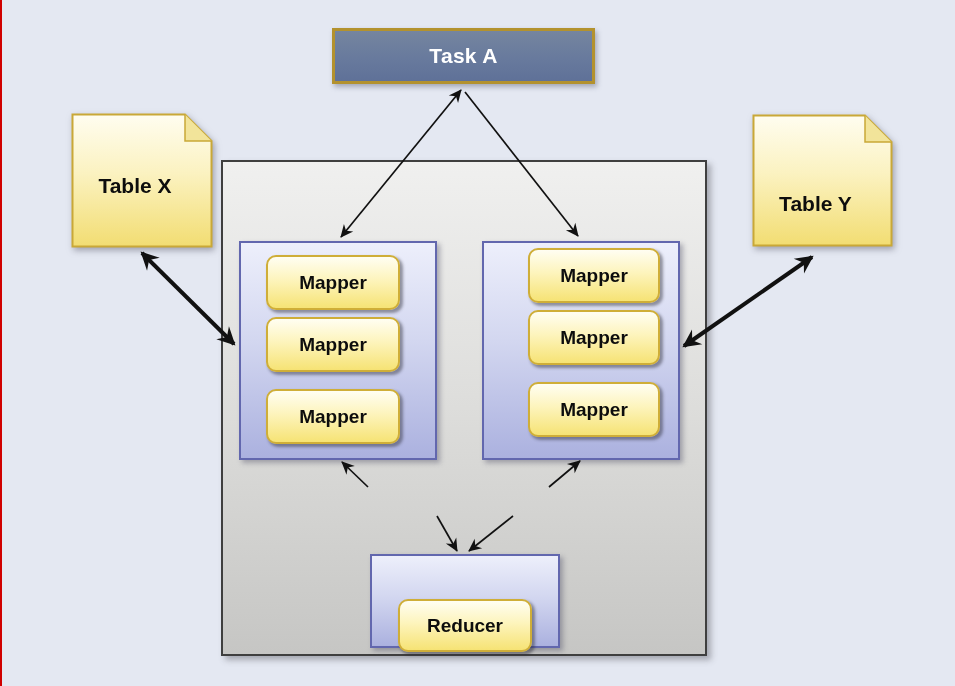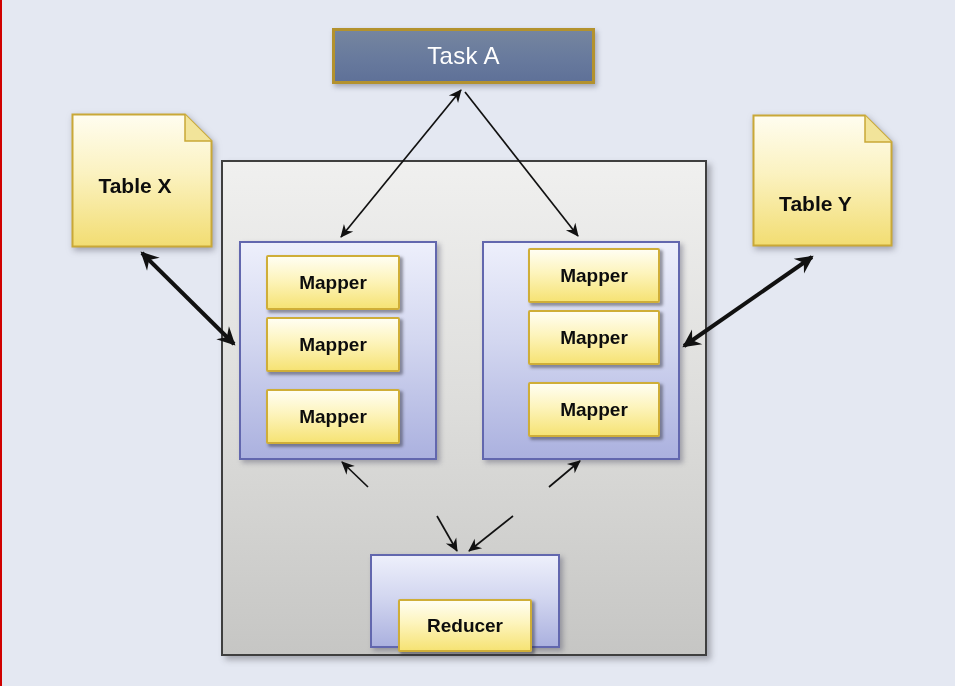--- a/index.html
+++ b/index.html
@@ -7,40 +7,40 @@
   .canvas{position:relative;width:955px;height:686px;background:#e4e8f2;overflow:hidden;}
 
   .left-edge{position:absolute;left:0;top:0;width:2px;height:686px;}
 
   
   .task-a{position:absolute;left:332px;top:28px;width:257px;height:50px;
     border:3px solid #b3922e;
     background:linear-gradient(180deg,#75859f 0%,#687a9d 55%,#5f7198 100%);
     box-shadow:2px 3px 5px rgba(70,75,95,.40);
     display:flex;align-items:center;justify-content:center;}
-  .task-a .lbl{color:#ffffff;font-weight:400;font-size:24px;letter-spacing:.3px;}
+  .task-a .lbl{color:#ffffff;font-weight:700;font-size:21px;letter-spacing:.3px;}
 
   
   .joincontainer{position:absolute;left:221px;top:160px;width:482px;height:492px;
     border:2.5px solid #3f3f3f;
     background:linear-gradient(180deg,#f0f0ef 0%,#dddddb 50%,#c6c6c4 100%);
     box-shadow:4px 4px 6px rgba(90,90,100,.45);}
   .join-title{position:absolute;left:221px;top:190px;width:466px;text-align:center;
     font-weight:700;font-size:25px;}
 
   
   .group{position:absolute;border:2px solid #6267ae;
     background:linear-gradient(180deg,#edeffb 0%,#d3d7f0 45%,#abb1df 100%);
     box-shadow:3px 3px 5px rgba(70,70,95,.40);}
   .group.left {left:239px;top:241px;width:194px;height:215px;}
   .group.right{left:482px;top:241px;width:194px;height:215px;}
   .group.reducer-grp{left:370px;top:554px;width:186px;height:90px;}
 
   
-  .ybox{position:absolute;border:2px solid #cfae38;border-radius:2px;
+  .ybox{position:absolute;border:2px solid #cfae38;border-radius:10px;
     background:linear-gradient(180deg,#fffef2 0%,#fdf4bc 45%,#f6e375 100%);
     box-shadow:2.5px 2.5px 3px rgba(40,40,50,.45);
     display:flex;align-items:center;justify-content:center;
     font-weight:700;font-size:19px;color:#0d0d0d;}
   .m-l1{left:25px;top:12px;width:130px;height:51px;}
   .m-l2{left:25px;top:74px;width:130px;height:51px;}
   .m-l3{left:25px;top:146px;width:130px;height:51px;}
   .m-r1{left:44px;top:5px; width:128px;height:51px;}
   .m-r2{left:44px;top:67px;width:128px;height:51px;}
   .m-r3{left:44px;top:139px;width:128px;height:51px;}

